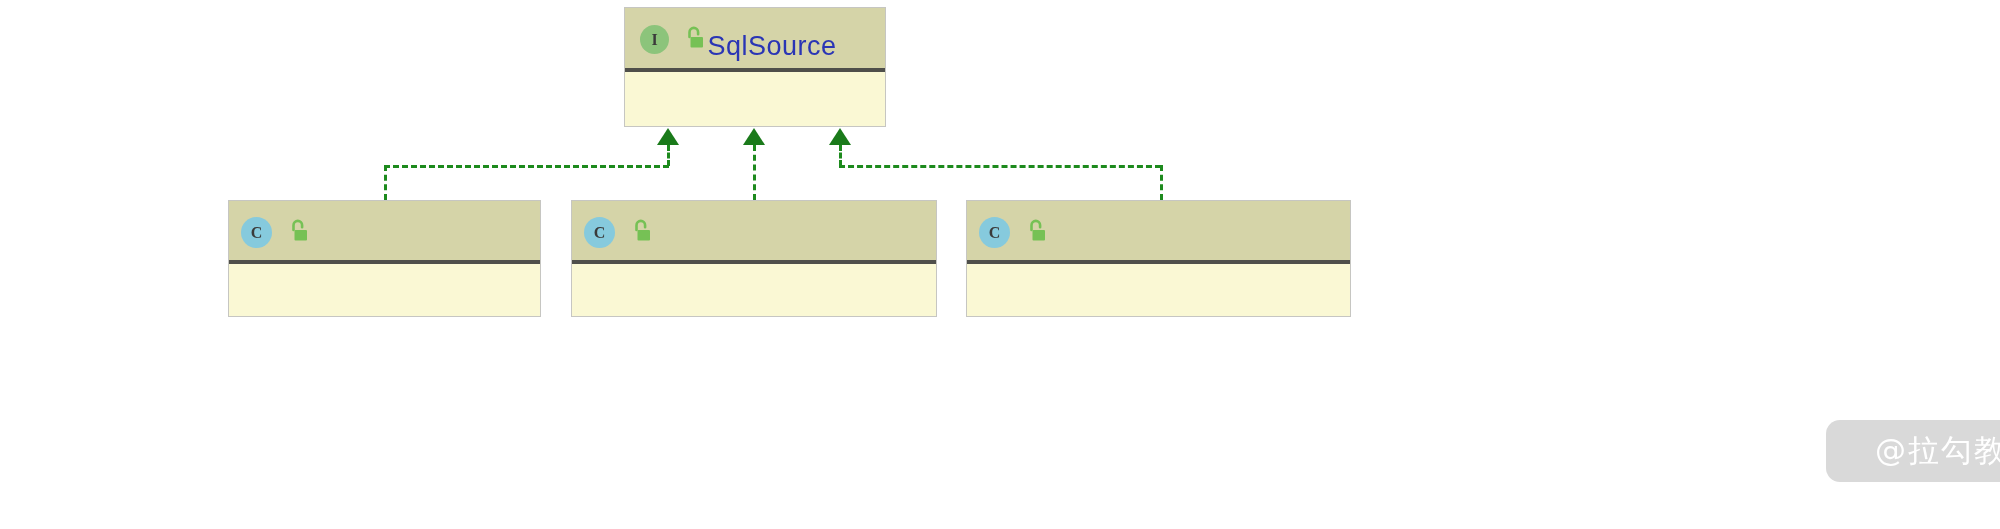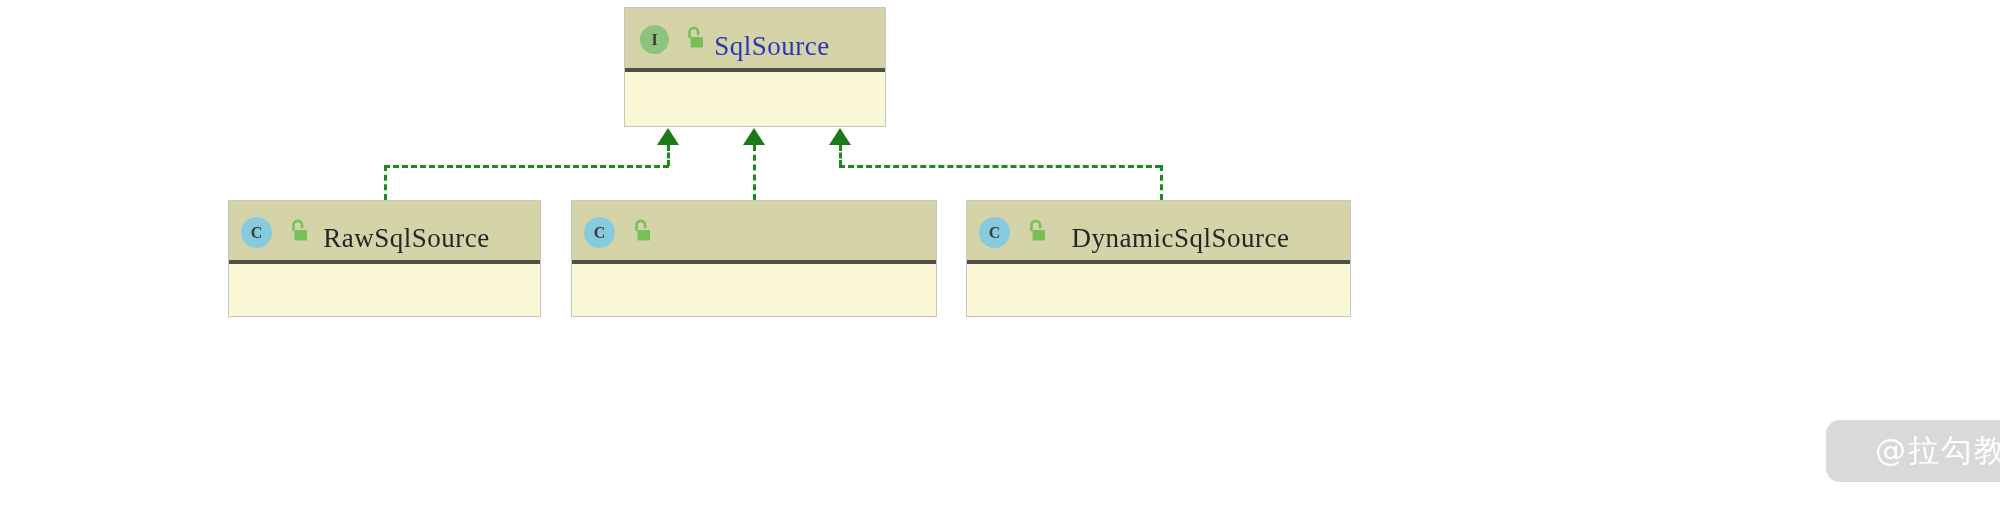--- a/index.html
+++ b/index.html
@@ -54,21 +54,21 @@
     line-height: 1;
   }
   .badge-interface { background: #8cc47b; }
   .badge-class     { background: #86cadd; }
 
   .lock-icon {
     position: absolute;
   }
 
   .uml-title {
-    font-family: Liberation Serif, serif;
+    font-family: Liberation Sans, sans-serif;
     white-space: pre;
     letter-spacing: 0.5px;
     margin-top: 16px;
   }
   .title-interface { color: #2a35b5; }
   .title-class     { color: #26262a; }
 
   
   .conn-h, .conn-v {
     position: absolute;
@@ -144,21 +144,20 @@
     <div class="uml-header" style="height:63px;">
       <div class="badge badge-class" style="left:12px; top:16px; width:31px; height:31px; font-size:16px;">
         <span>C</span>
       </div>
       <span class="lock-icon" style="left:55px; top:17px; width:26px; height:28px;">
         <svg width="26" height="28" viewBox="0 0 26 28" xmlns="http://www.w3.org/2000/svg">
           <path d="M9.5 12 L9.5 7.2 A4.3 4.3 0 0 1 18.1 7.2 L18.1 9.2" fill="none" stroke="#76c155" stroke-width="2.6" stroke-linecap="round"></path>
           <rect x="10.5" y="12" width="12.5" height="10.5" rx="1" fill="#76c155"></rect>
         </svg>
       </span>
-      <span class="uml-title title-class" style="font-size:27px; margin-left:44px;">RawSqlSource</span>
     </div>
     <div class="uml-body" style="height:50px;"></div>
   </div>
 
   <div class="uml-box" style="left:571px; top:200px; width:366px; height:117px;">
     <div class="uml-header" style="height:63px;">
       <div class="badge badge-class" style="left:12px; top:16px; width:31px; height:31px; font-size:16px;">
         <span>C</span>
       </div>
       <span class="lock-icon" style="left:55px; top:17px; width:26px; height:28px;">
@@ -175,21 +174,20 @@
     <div class="uml-header" style="height:63px;">
       <div class="badge badge-class" style="left:12px; top:16px; width:31px; height:31px; font-size:16px;">
         <span>C</span>
       </div>
       <span class="lock-icon" style="left:55px; top:17px; width:26px; height:28px;">
         <svg width="26" height="28" viewBox="0 0 26 28" xmlns="http://www.w3.org/2000/svg">
           <path d="M9.5 12 L9.5 7.2 A4.3 4.3 0 0 1 18.1 7.2 L18.1 9.2" fill="none" stroke="#76c155" stroke-width="2.6" stroke-linecap="round"></path>
           <rect x="10.5" y="12" width="12.5" height="10.5" rx="1" fill="#76c155"></rect>
         </svg>
       </span>
-      <span class="uml-title title-class" style="font-size:27px; margin-left:44px;">DynamicSqlSource</span>
     </div>
     <div class="uml-body" style="height:50px;"></div>
   </div>
 
   <div class="watermark" style="left:1826px; top:420px; width:263px; height:62px; font-size:31px;">
     <span>@拉勾教育</span>
   </div>
 
 </div>
 

